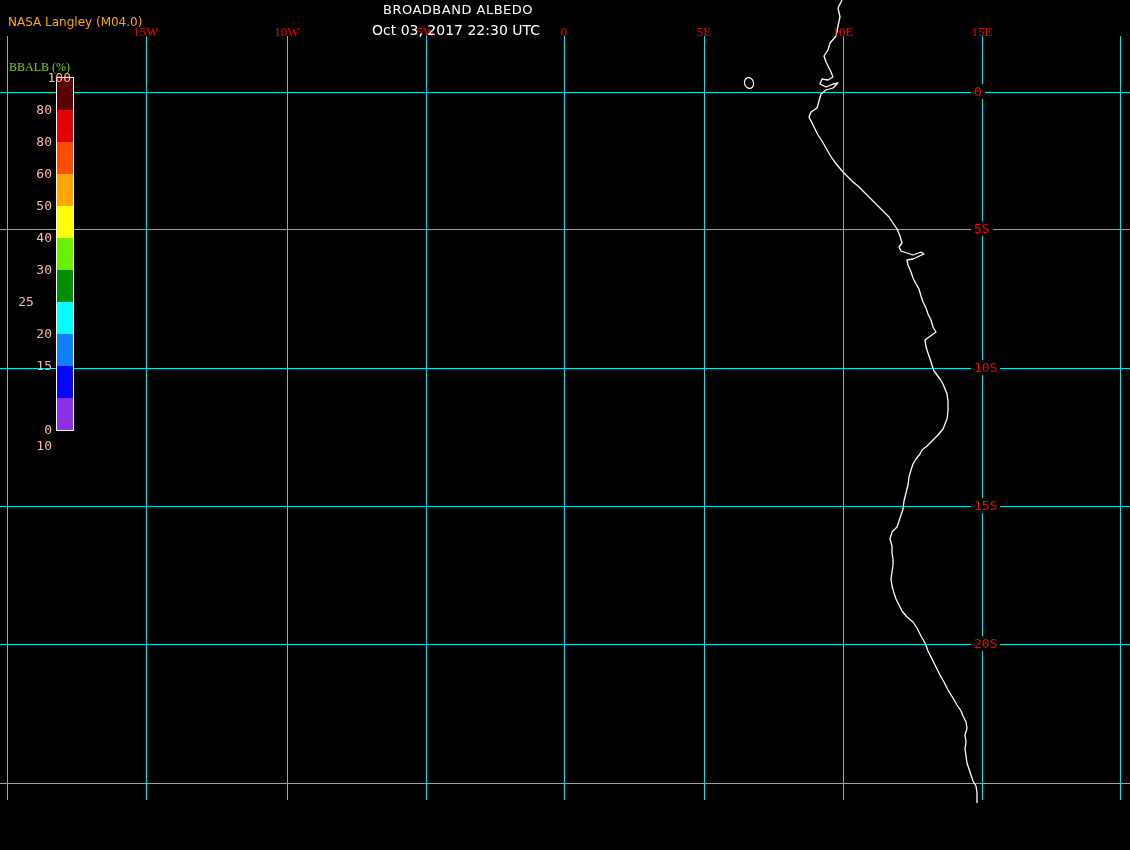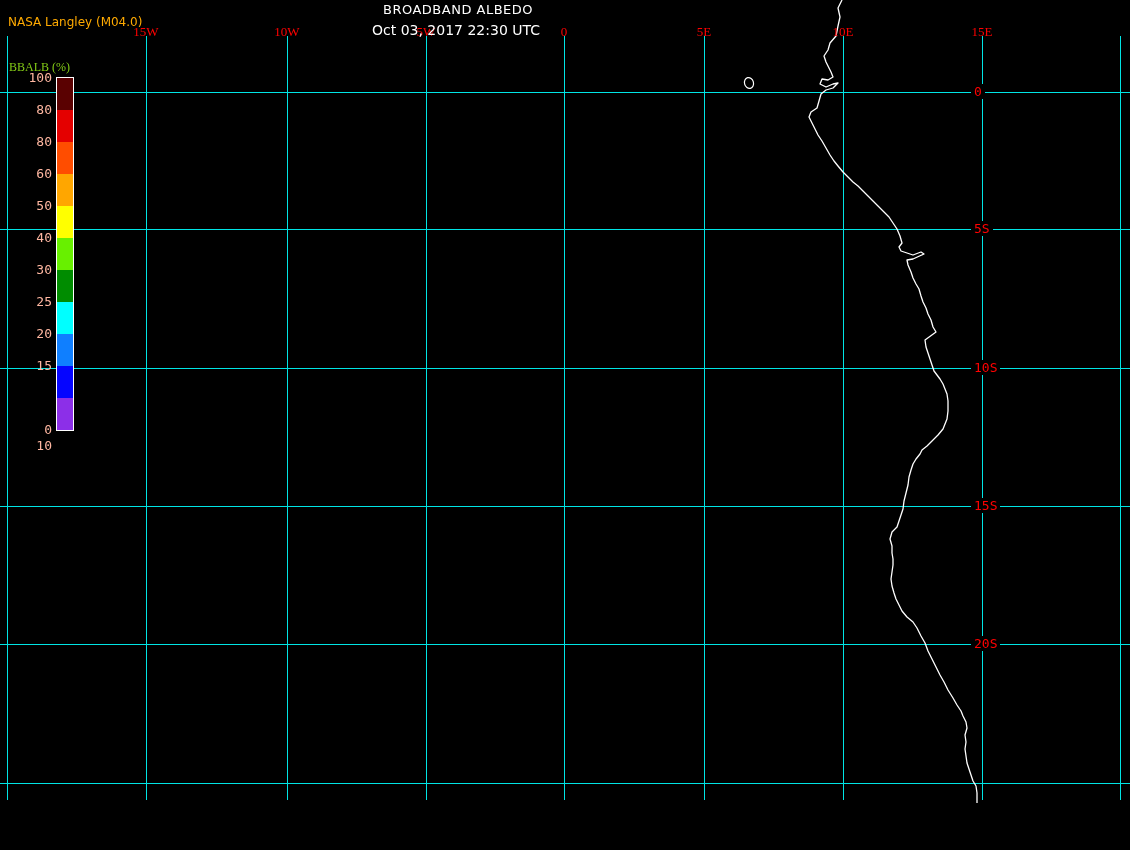--- a/index.html
+++ b/index.html
@@ -84,28 +84,28 @@
       <div class="cb-seg" style="height: 32px; background: rgb(255, 166, 0);"></div>
       <div class="cb-seg" style="height: 32px; background: rgb(255, 255, 0);"></div>
       <div class="cb-seg" style="height: 32px; background: rgb(104, 240, 0);"></div>
       <div class="cb-seg" style="height: 32px; background: rgb(0, 140, 0);"></div>
       <div class="cb-seg" style="height: 32px; background: rgb(0, 255, 255);"></div>
       <div class="cb-seg" style="height: 32px; background: rgb(15, 127, 255);"></div>
       <div class="cb-seg" style="height: 32px; background: rgb(5, 5, 255);"></div>
       <div class="cb-seg" style="height: 32px; background: rgb(140, 47, 232);"></div>
     </div>
   <div id="cb-ticks">
-      <div class="cb-tick" style="top: 70px;">100</div>
+      <div class="cb-tick" style="top: 70px; padding-left: 19px;">100</div>
       <div class="cb-tick" style="top: 102px;">80</div>
       <div class="cb-tick" style="top: 134px;">80</div>
       <div class="cb-tick" style="top: 166px;">60</div>
       <div class="cb-tick" style="top: 198px;">50</div>
       <div class="cb-tick" style="top: 230px;">40</div>
       <div class="cb-tick" style="top: 262px;">30</div>
-      <div class="cb-tick" style="top: 294px;">25</div>
+      <div class="cb-tick" style="top: 294px; text-align: center;">25</div>
       <div class="cb-tick" style="top: 326px;">20</div>
       <div class="cb-tick" style="top: 358px;">15</div>
       <div class="cb-tick" style="top: 390px; margin-top: 48px;">10</div>
       <div class="cb-tick" style="top: 422px;">0</div>
     </div>
   <div id="lon-labels">
       <div class="lon-label" style="left: 146px;">15W</div>
       <div class="lon-label" style="left: 287px;">10W</div>
       <div class="lon-label" style="left: 426px; text-align: center;">5W</div>
       <div class="lon-label" style="left: 564px;">0</div>

